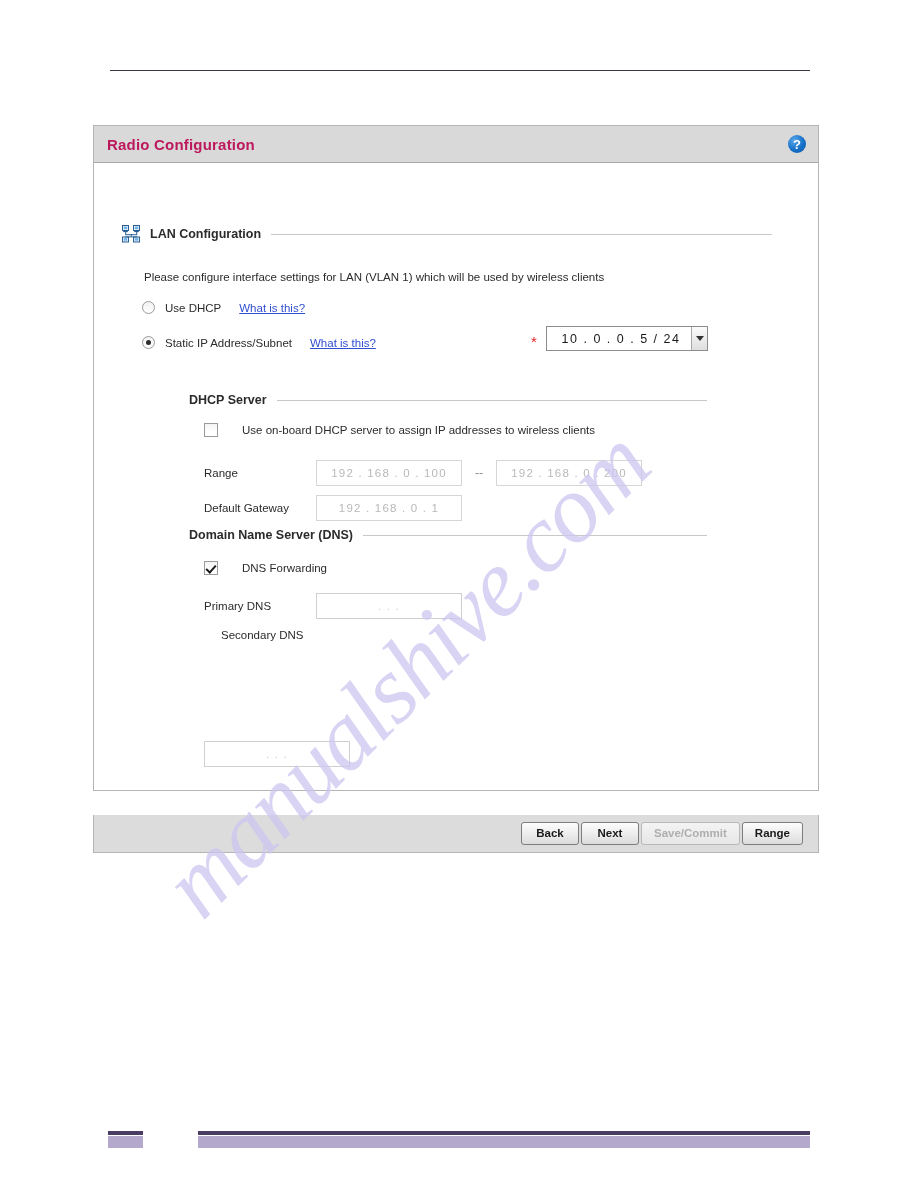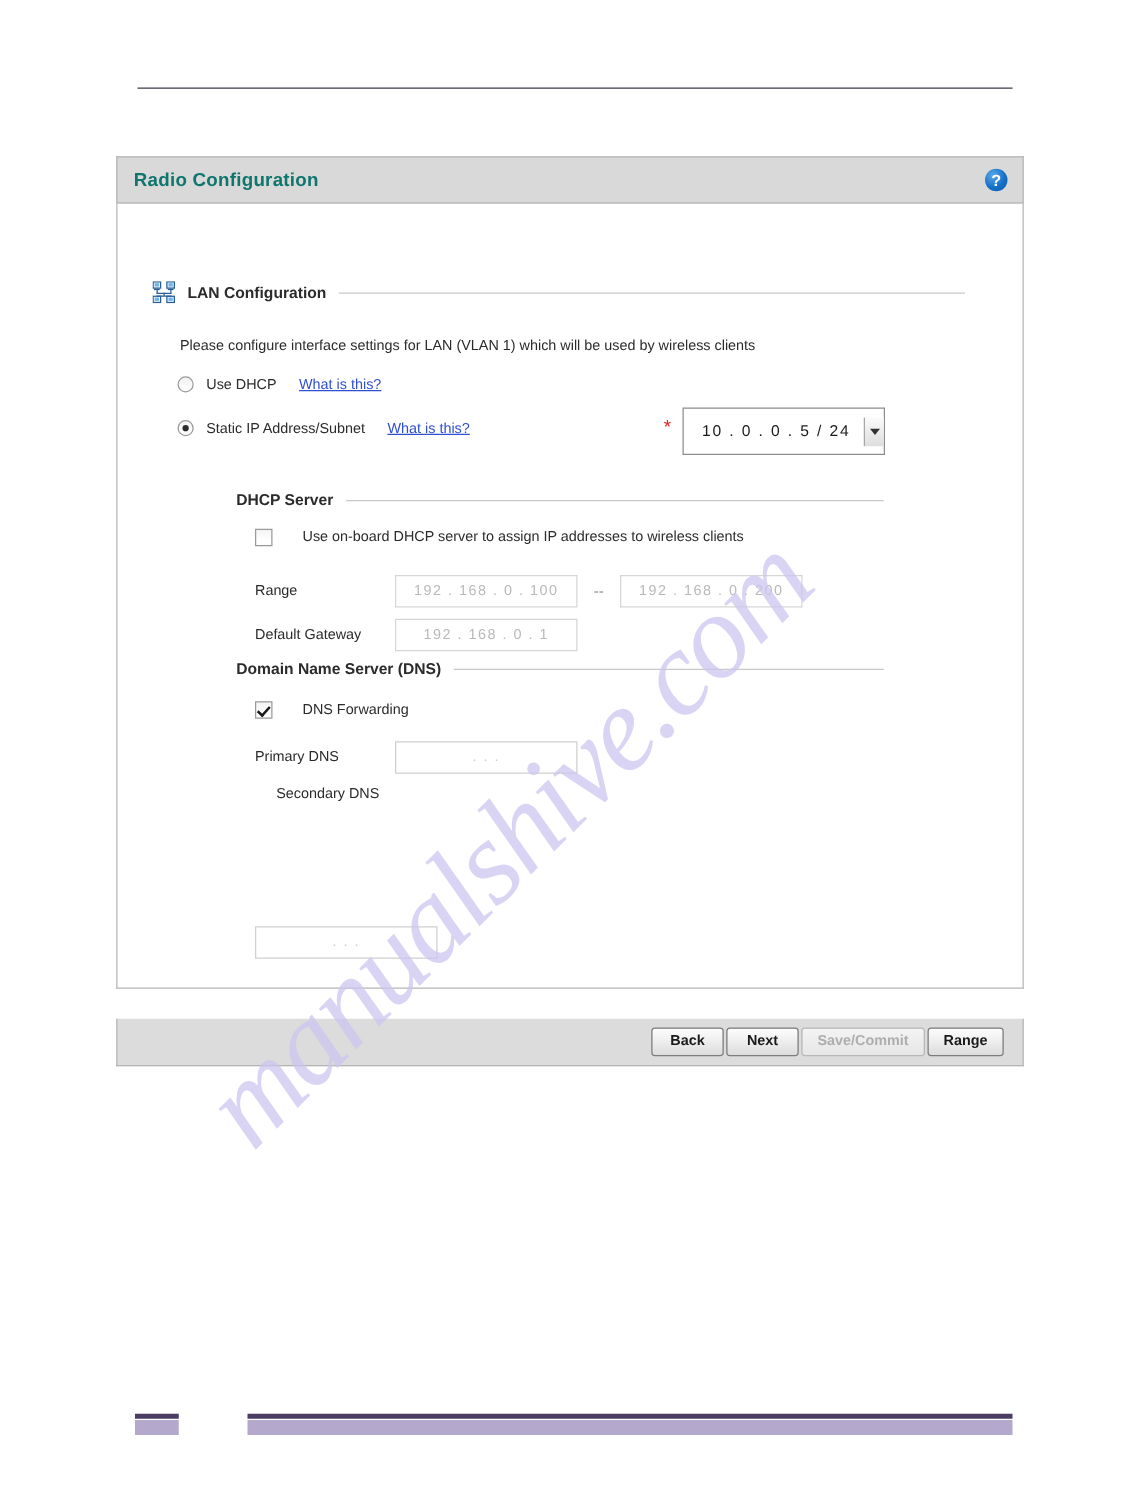--- a/index.html
+++ b/index.html
@@ -96,21 +96,21 @@
     border: 1px solid #b5b5b5;
     border-bottom: 1px solid #aaaaaa;
     display: flex;
     align-items: center;
     padding: 0 12px 0 13px;
     box-sizing: border-box;
   }
   .dialog-title {
     font-size: 15px;
     font-weight: bold;
-    color: #0f766e;
+    color: #be185d;
     letter-spacing: 0.2px;
     flex: 1;
   }
   .help-icon {
     width: 18px;
     height: 18px;
     border-radius: 50%;
     background: radial-gradient(circle at 35% 30%, #5aa7e8 0%, #1570c8 55%, #0d5ba8 100%);
     color: #ffffff;
     font-size: 13px;
@@ -237,21 +237,21 @@
     font-size: 15px;
     line-height: 1;
   }
 
   
   .ip-combo {
     position: absolute;
     left: 452px;
     top: 163px;
     width: 162px;
-    height: 38px;
+    height: 25px;
     border: 1px solid #8c8c8c;
     background: #ffffff;
     box-sizing: border-box;
     display: flex;
     align-items: center;
     cursor: text;
   }
   .ip-combo-value {
     flex: 1;
     font-size: 12.5px;

